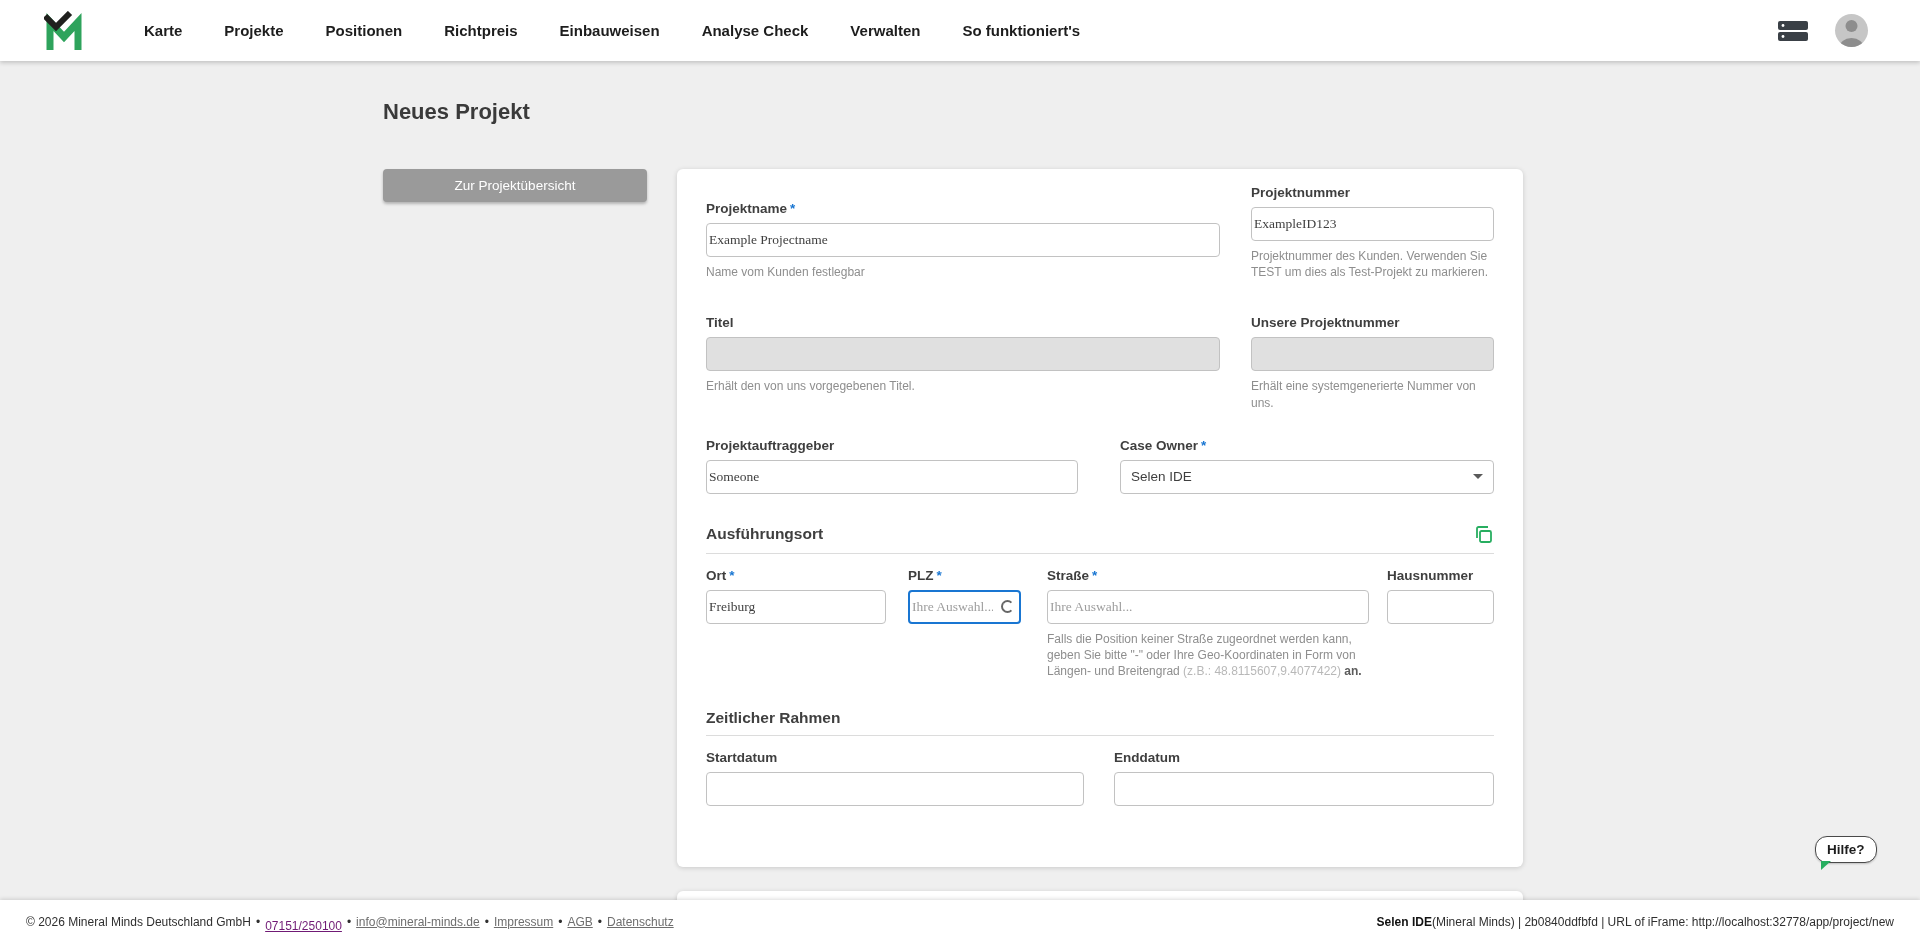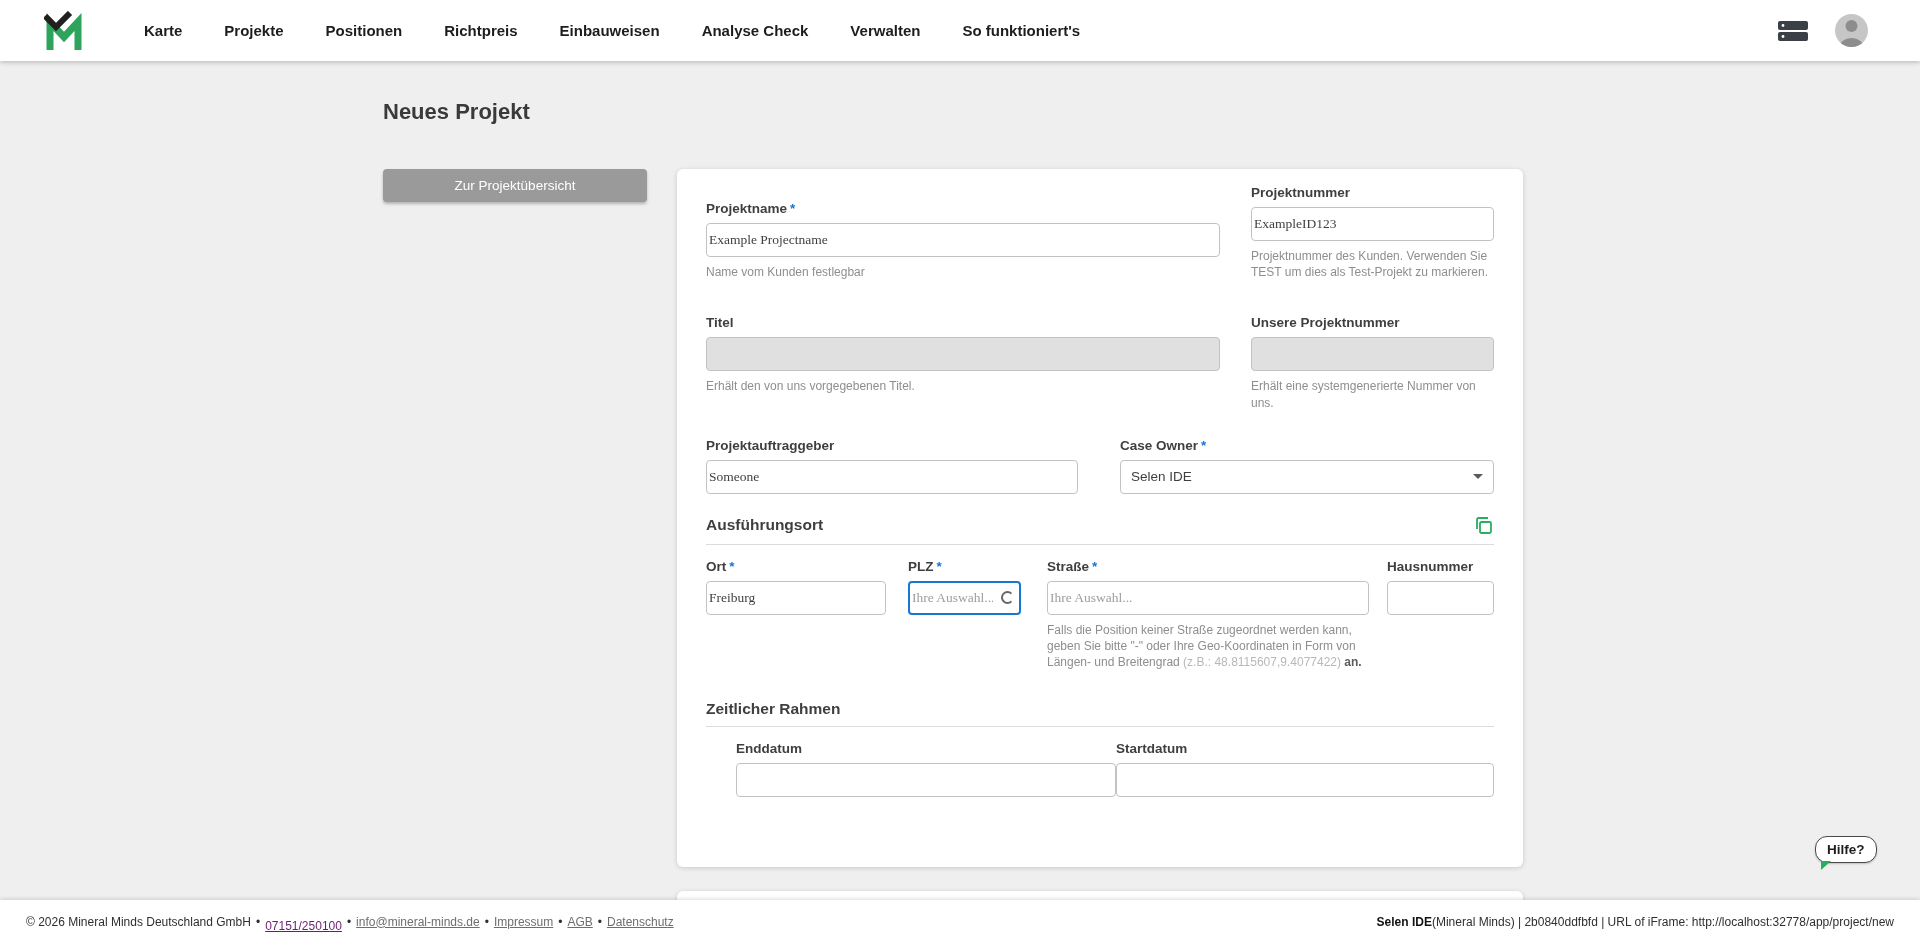--- a/index.html
+++ b/index.html
@@ -55,21 +55,21 @@
     position: absolute; left: 677px; top: 169px;
     width: 846px; height: 698px;
     background: #ffffff; border-radius: 6px;
     box-shadow: 0 1px 5px rgba(0,0,0,.16);
     padding: 16px 29px 25px;
     overflow: hidden;
   }
   .row { display: flex; }
   .row1 { margin-bottom: 35px; align-items: flex-end; }
   .row2 { margin-bottom: 27px; }
-  .row3 { margin-bottom: 20px; gap: 12px; }
+  .row3 { margin-bottom: 29px; gap: 12px; }
   .row4 { margin-bottom: 30px; }
   .field { display: flex; flex-direction: column; }
   .field label { font-size: 13.5px; font-weight: 700; color: #3f3f3f; margin-bottom: 7px; }
   .req { color: #1976d2; margin-left: 3px; font-weight: 700; }
   .tin {
     height: 34px; width: 100%;
     border: 1px solid #c2c2c2; border-radius: 4px;
     padding: 0 2px; background: #fff;
     font-family: Liberation Serif, serif; font-size: 13.5px; color: #3f3f3f;
   }
@@ -291,29 +291,29 @@
       <input class="tin" type="text" style="">
     </div>
   </div>
 
   <div class="section-head">
     <h2 class="section-title">Zeitlicher Rahmen</h2>
   </div>
   <hr class="sep">
 
   <div class="row">
+    <div class="field w-c">
+      <label>
+        <span>Startdatum</span>
+      </label>
+      <input class="tin" type="text" style="">
+    </div>
     <div class="field w-d">
       <label>
         <span>Enddatum</span>
-      </label>
-      <input class="tin" type="text" style="">
-    </div>
-    <div class="field w-c">
-      <label>
-        <span>Startdatum</span>
       </label>
       <input class="tin" type="text" style="">
     </div>
   </div>
 
 </section>
 
 <div class="card2"></div>
 
 <div class="help-bubble">Hilfe?</div>

